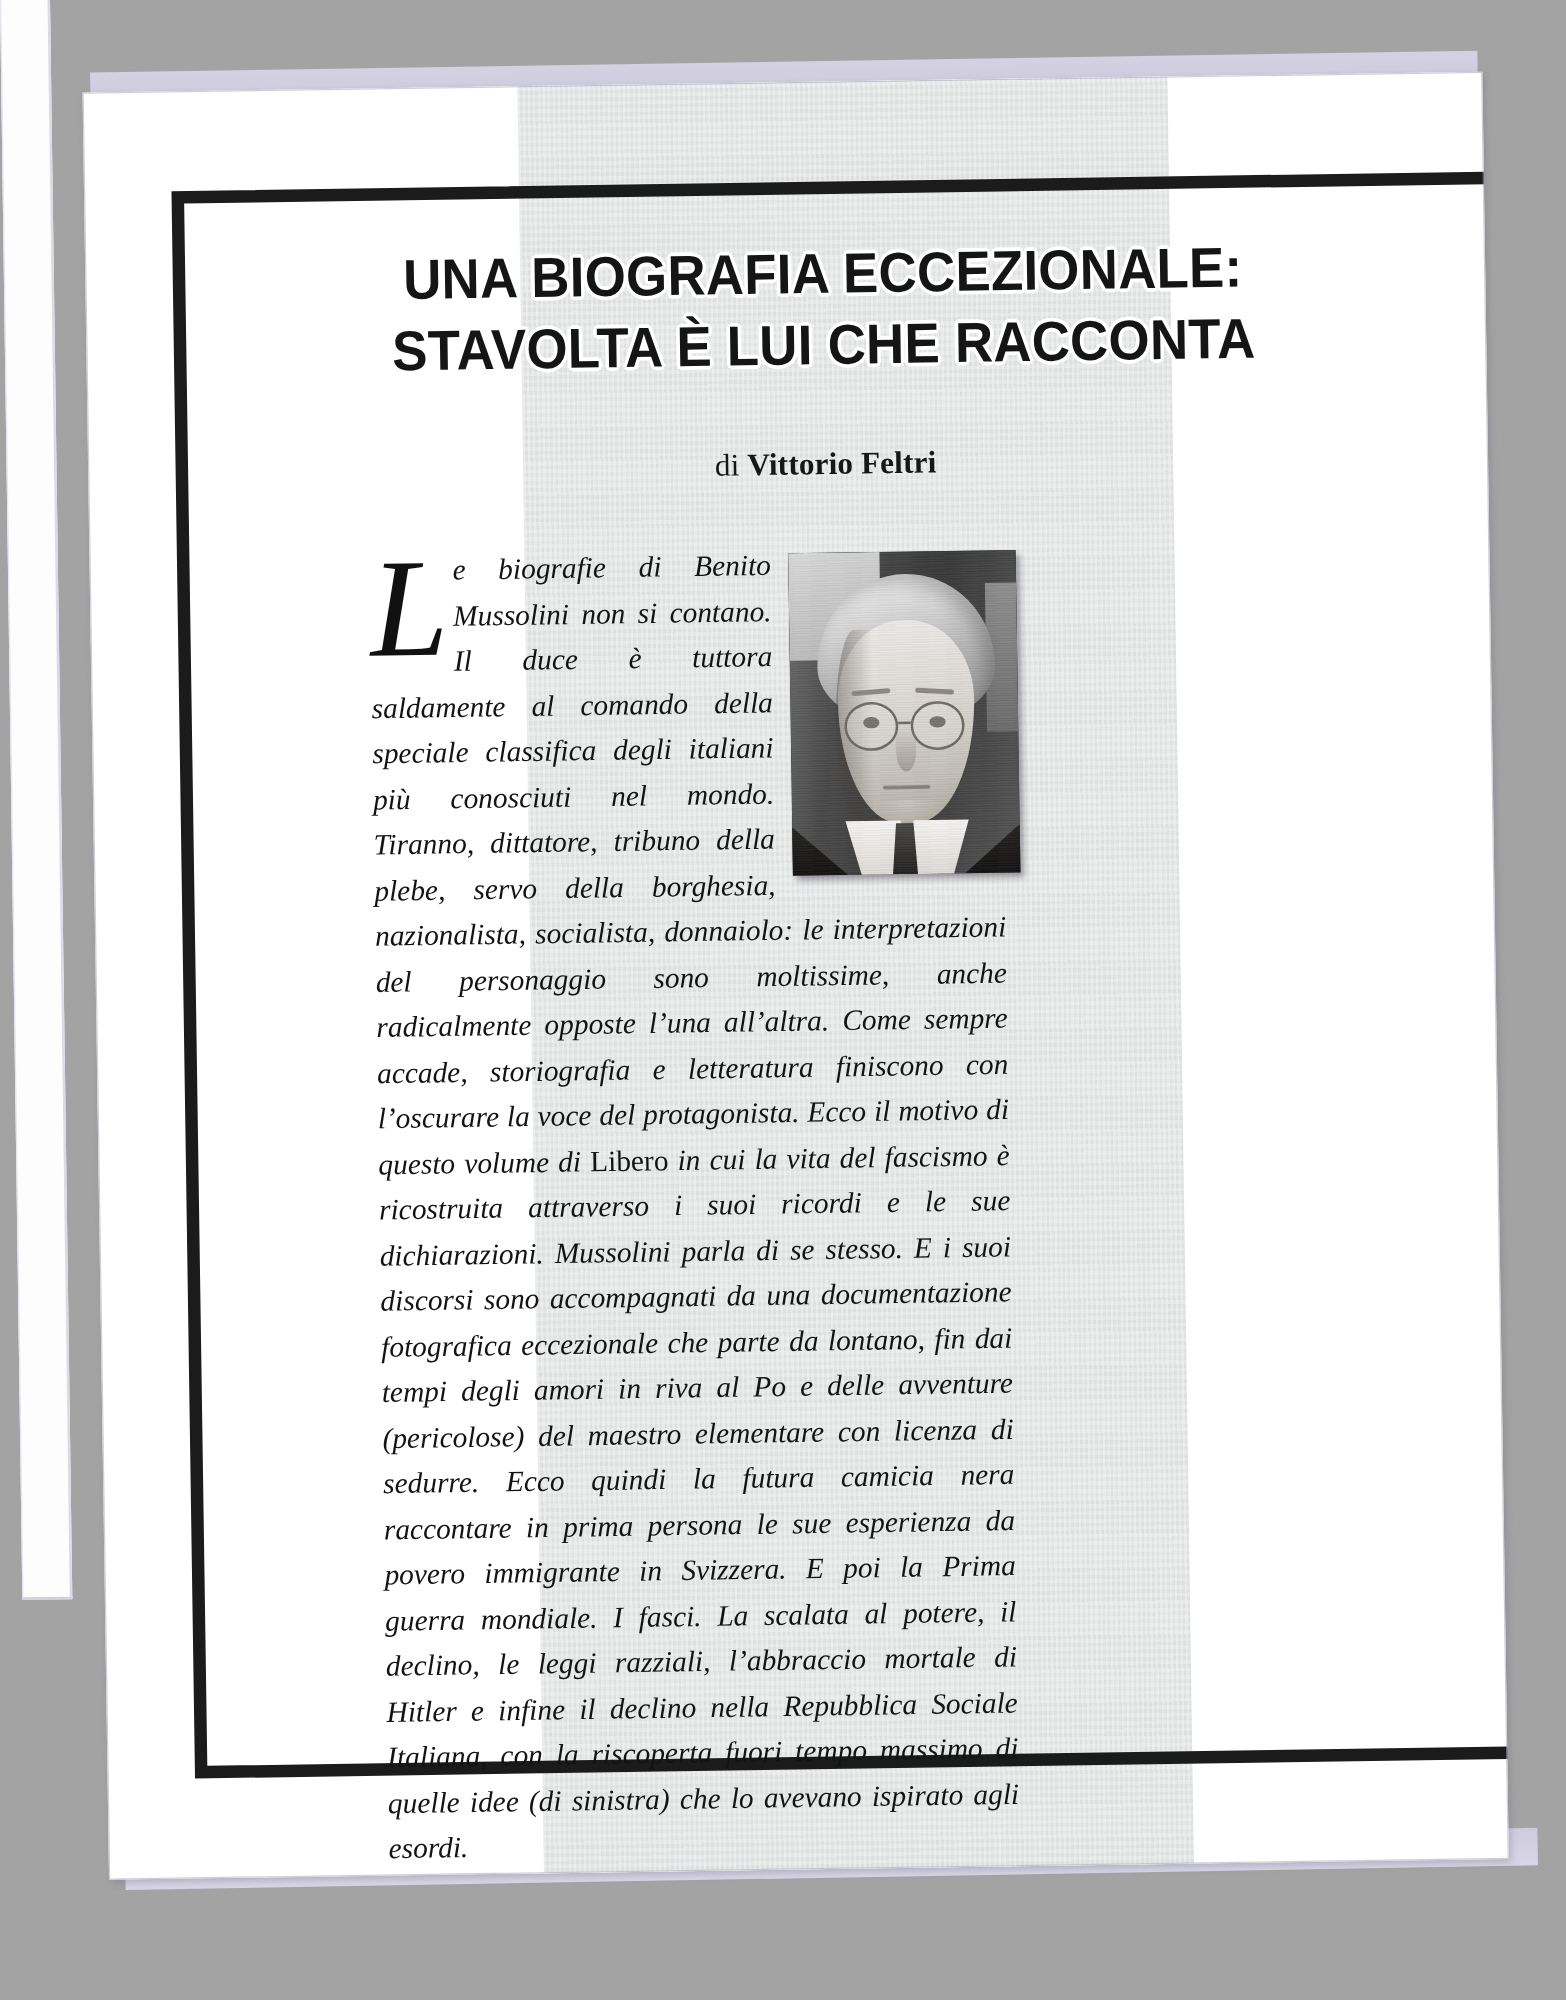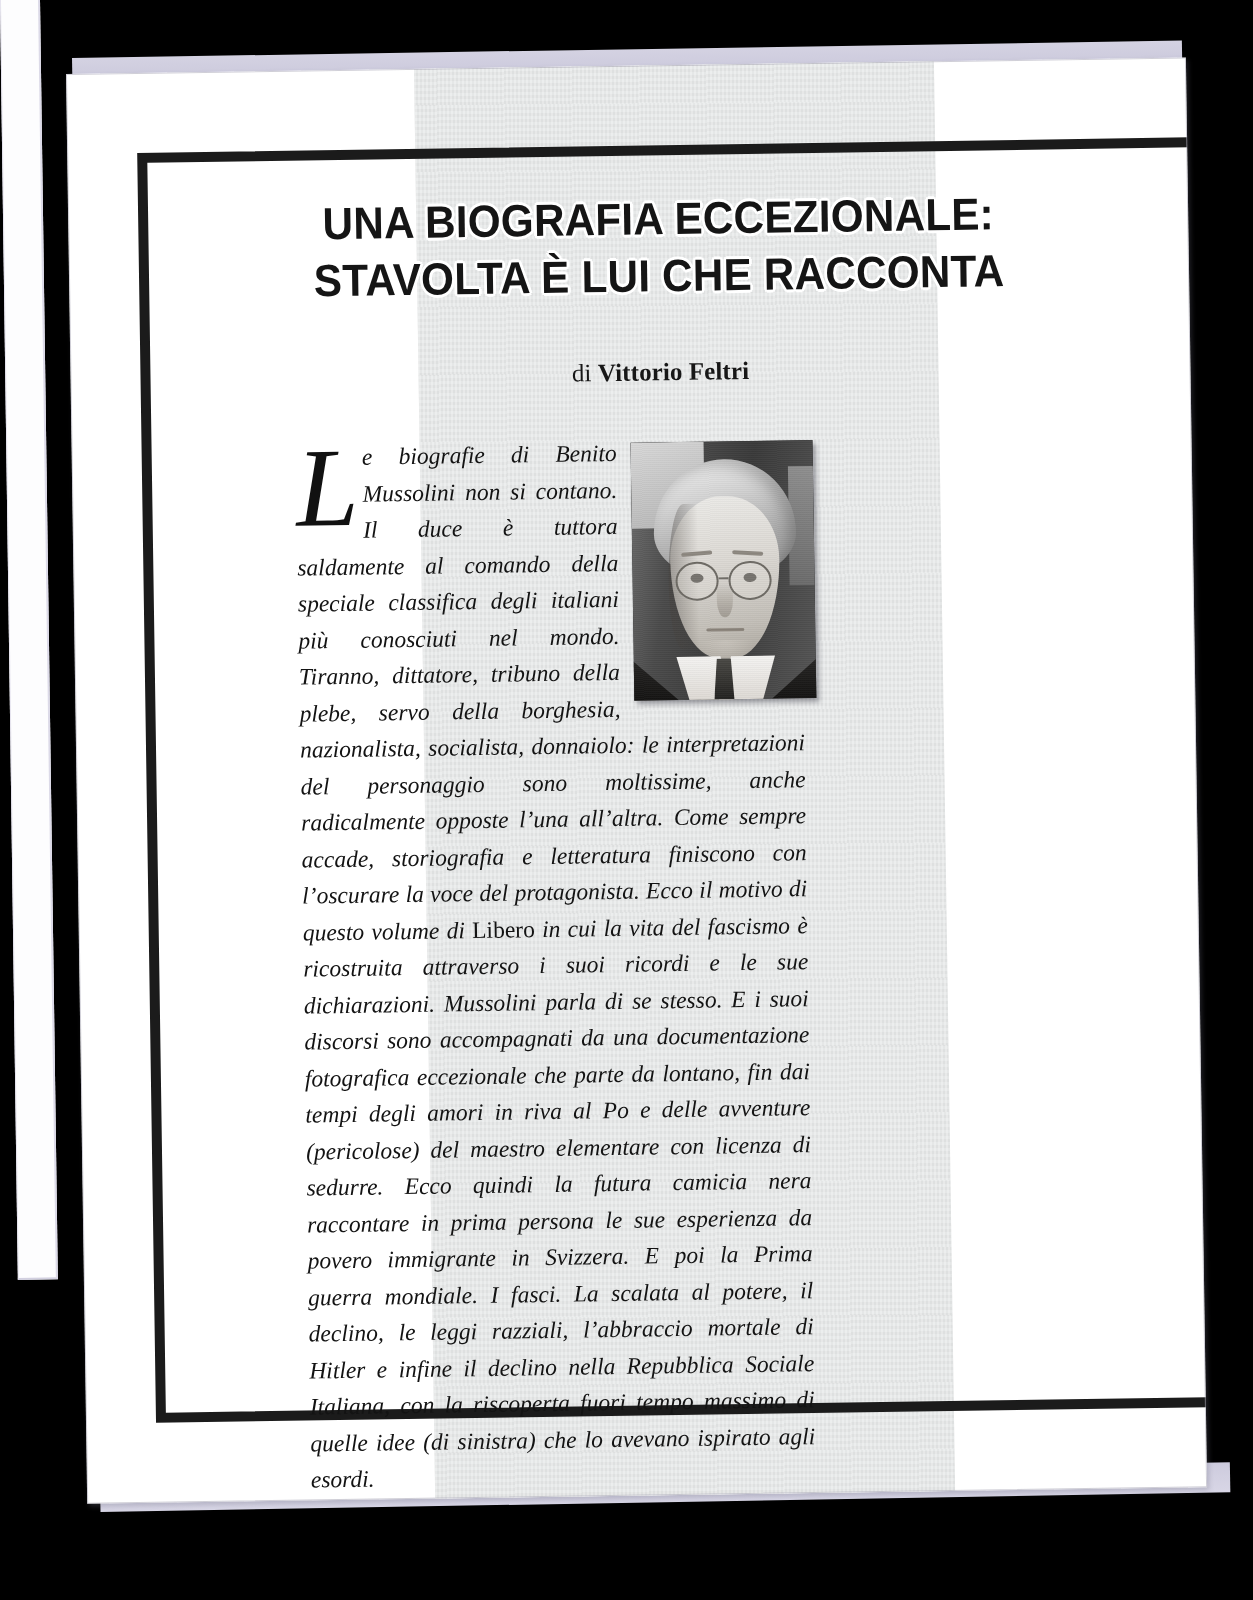--- a/index.html
+++ b/index.html
@@ -10,21 +10,21 @@
     background: #ffffff;
     font-family: "Liberation Serif", serif;
     overflow: hidden;
     position: relative;
   }
 
   
   #scan-root {
     position: absolute;
     inset: 0;
-    background: #000000;
+    background: #a3a3a3;
     overflow: hidden;
   }
 
   .backing-sheet {
     position: absolute;
     background: #cdcbdd;
   }
   
   .backing-top {
     left: 72px;  top: 58px;

